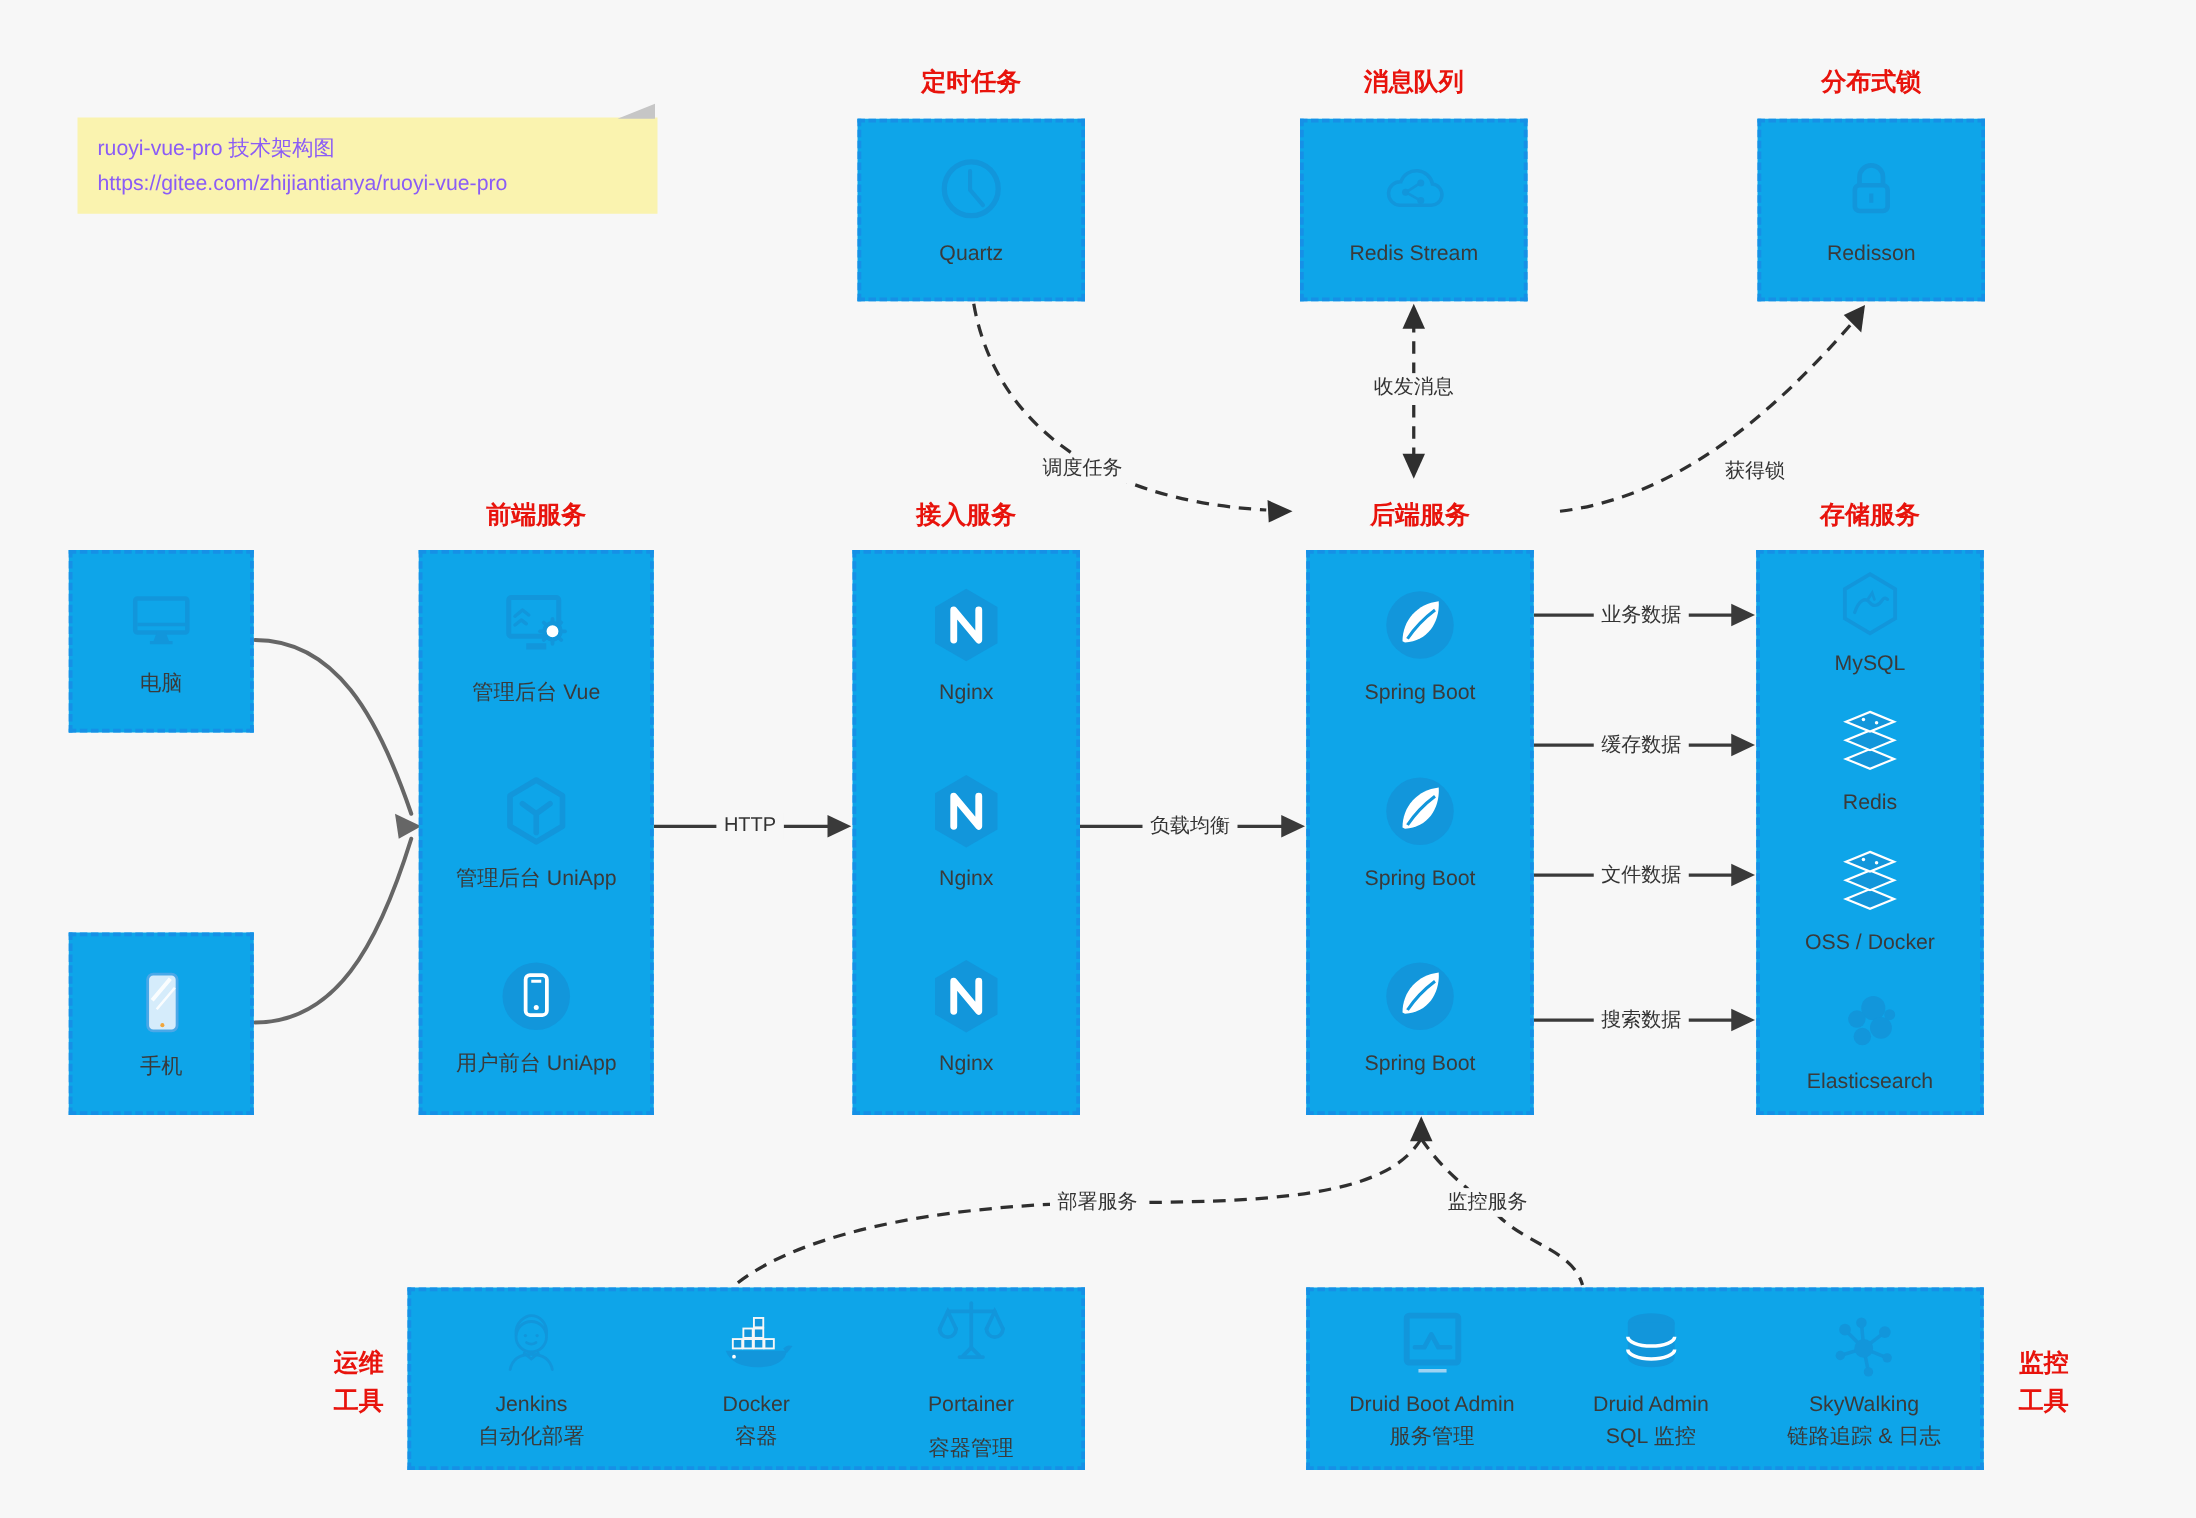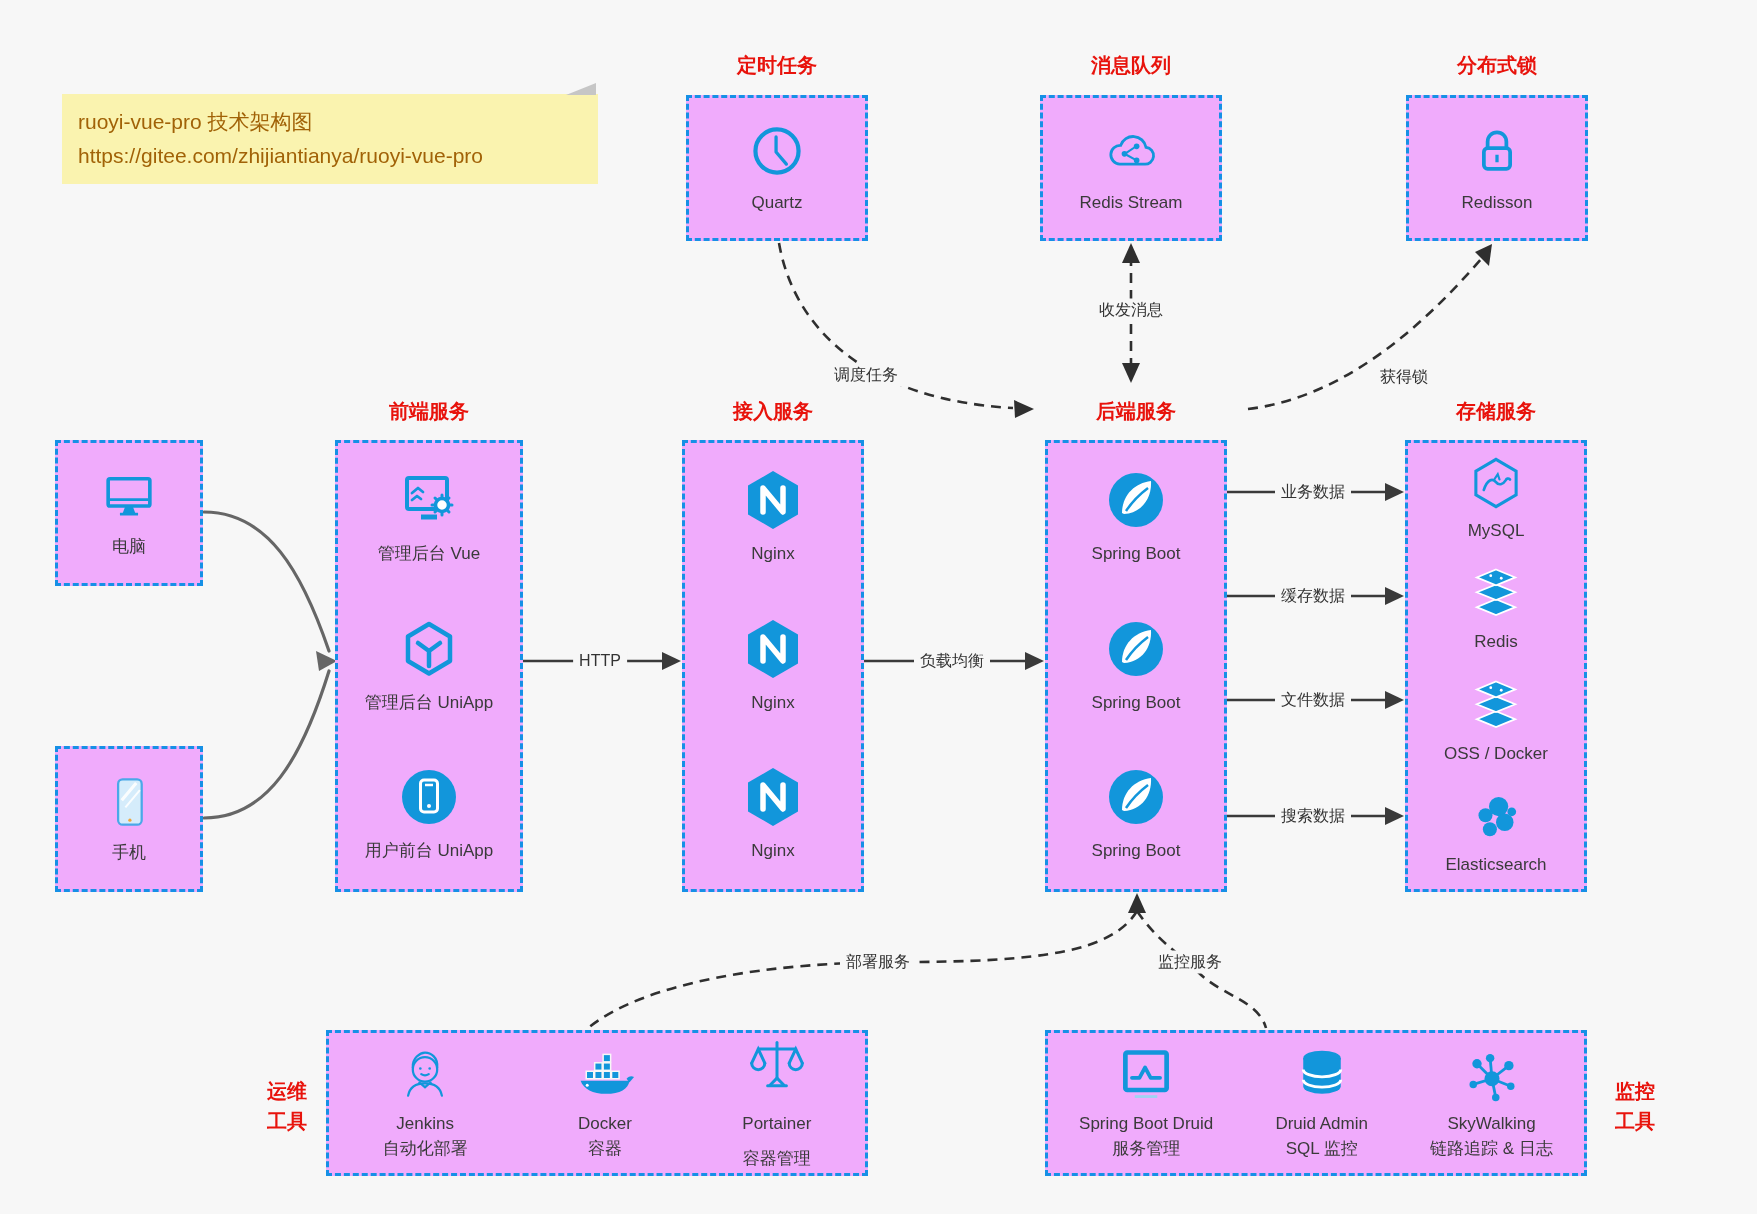--- a/index.html
+++ b/index.html
@@ -1,27 +1,27 @@
 <!DOCTYPE html>
 <html><head>
 <meta charset="utf-8">
 <style>
   html,body{margin:0;padding:0;background:#f7f7f7;}
   body{font-family:"Liberation Sans","DejaVu Sans",sans-serif;}
   .canvas{position:relative;width:1757px;height:1214px;background:#f7f7f7;overflow:hidden;}
   #edges{position:absolute;left:0;top:0;z-index:1;}
-  .gbox{position:absolute;background:#f0abfc;border:3px dashed #1690e6;box-sizing:border-box;display:flex;z-index:2;}
+  .gbox{position:absolute;background:#0ea5e9;border:3px dashed #1690e6;box-sizing:border-box;display:flex;z-index:2;}
   .col{flex-direction:column;justify-content:space-around;align-items:center;}
   .row{flex-direction:row;justify-content:space-around;align-items:center;}
   .rtitle{position:absolute;color:#e8130c;font-weight:bold;font-size:20px;text-align:center;z-index:2;white-space:nowrap;}
   .side-title{position:absolute;color:#e8130c;font-weight:bold;font-size:20px;line-height:1.5;text-align:center;z-index:2;}
   .node{display:flex;flex-direction:column;align-items:center;gap:9px;}
   .nlabel{font-size:17px;color:#3a3a3a;white-space:nowrap;text-align:center;line-height:1.5;}
   .elabel{position:absolute;transform:translate(-50%,-50%);background:#f7f7f7;color:#333;font-size:16px;padding:1px 6px;white-space:nowrap;z-index:3;}
-  .note{position:absolute;left:62px;top:94px;width:536px;background:#faf3af;color:#a16207;font-size:21px;line-height:1.62;padding:11px 16px;box-sizing:border-box;z-index:2;}
+  .note{position:absolute;left:62px;top:94px;width:464px;background:#faf3af;color:#8b5cf6;font-size:17px;line-height:1.62;padding:11px 16px;box-sizing:border-box;z-index:2;}
   .note-fold{position:absolute;right:2px;top:-11px;width:0;height:0;border-left:30px solid transparent;border-bottom:12px solid #c6c6c6;}
 </style>
 </head>
 <body>
 
 <div class="canvas">
 
   <svg id="edges" width="1757" height="1214">
 
     <g stroke="#666" stroke-width="3.2" fill="none" stroke-linecap="round">
@@ -357,21 +357,21 @@
     </div>
   </div>
 
   <div class="gbox row" style="left:1045px;top:1030px;width:542px;height:146px;">
     <div class="node" style="gap:6px;">
       <svg width="60" height="60" viewBox="0 0 64 64">
         <rect x="10" y="8" width="44" height="40" rx="2" fill="none" stroke="#1296db" stroke-width="5"></rect>
         <path d="M17 35 h8 l6 -11 l6 11 h10" fill="none" stroke="#1296db" stroke-width="4" stroke-linejoin="round" stroke-linecap="round"></path>
         <line x1="20" y1="55" x2="44" y2="55" stroke="#9fd3f2" stroke-width="3"></line>
       </svg>
-      <div class="nlabel">Spring Boot Druid</div>
+      <div class="nlabel">Druid Boot Admin</div>
       <div class="nlabel" style="margin-top:-6px;">服务管理</div>
     </div>
     <div class="node" style="gap:6px;">
       <svg width="60" height="60" viewBox="0 0 64 64">
         <ellipse cx="32" cy="14" rx="20" ry="8" fill="#1296db"></ellipse>
         <path d="M12 14 v30 a20 8 0 0 0 40 0 v-30" fill="#1296db"></path>
         <path d="M12 26 a20 8 0 0 0 40 0" fill="none" stroke="#ffffff" stroke-width="3"></path>
         <path d="M12 37 a20 8 0 0 0 40 0" fill="none" stroke="#ffffff" stroke-width="3"></path>
       </svg>
       <div class="nlabel">Druid Admin</div>

